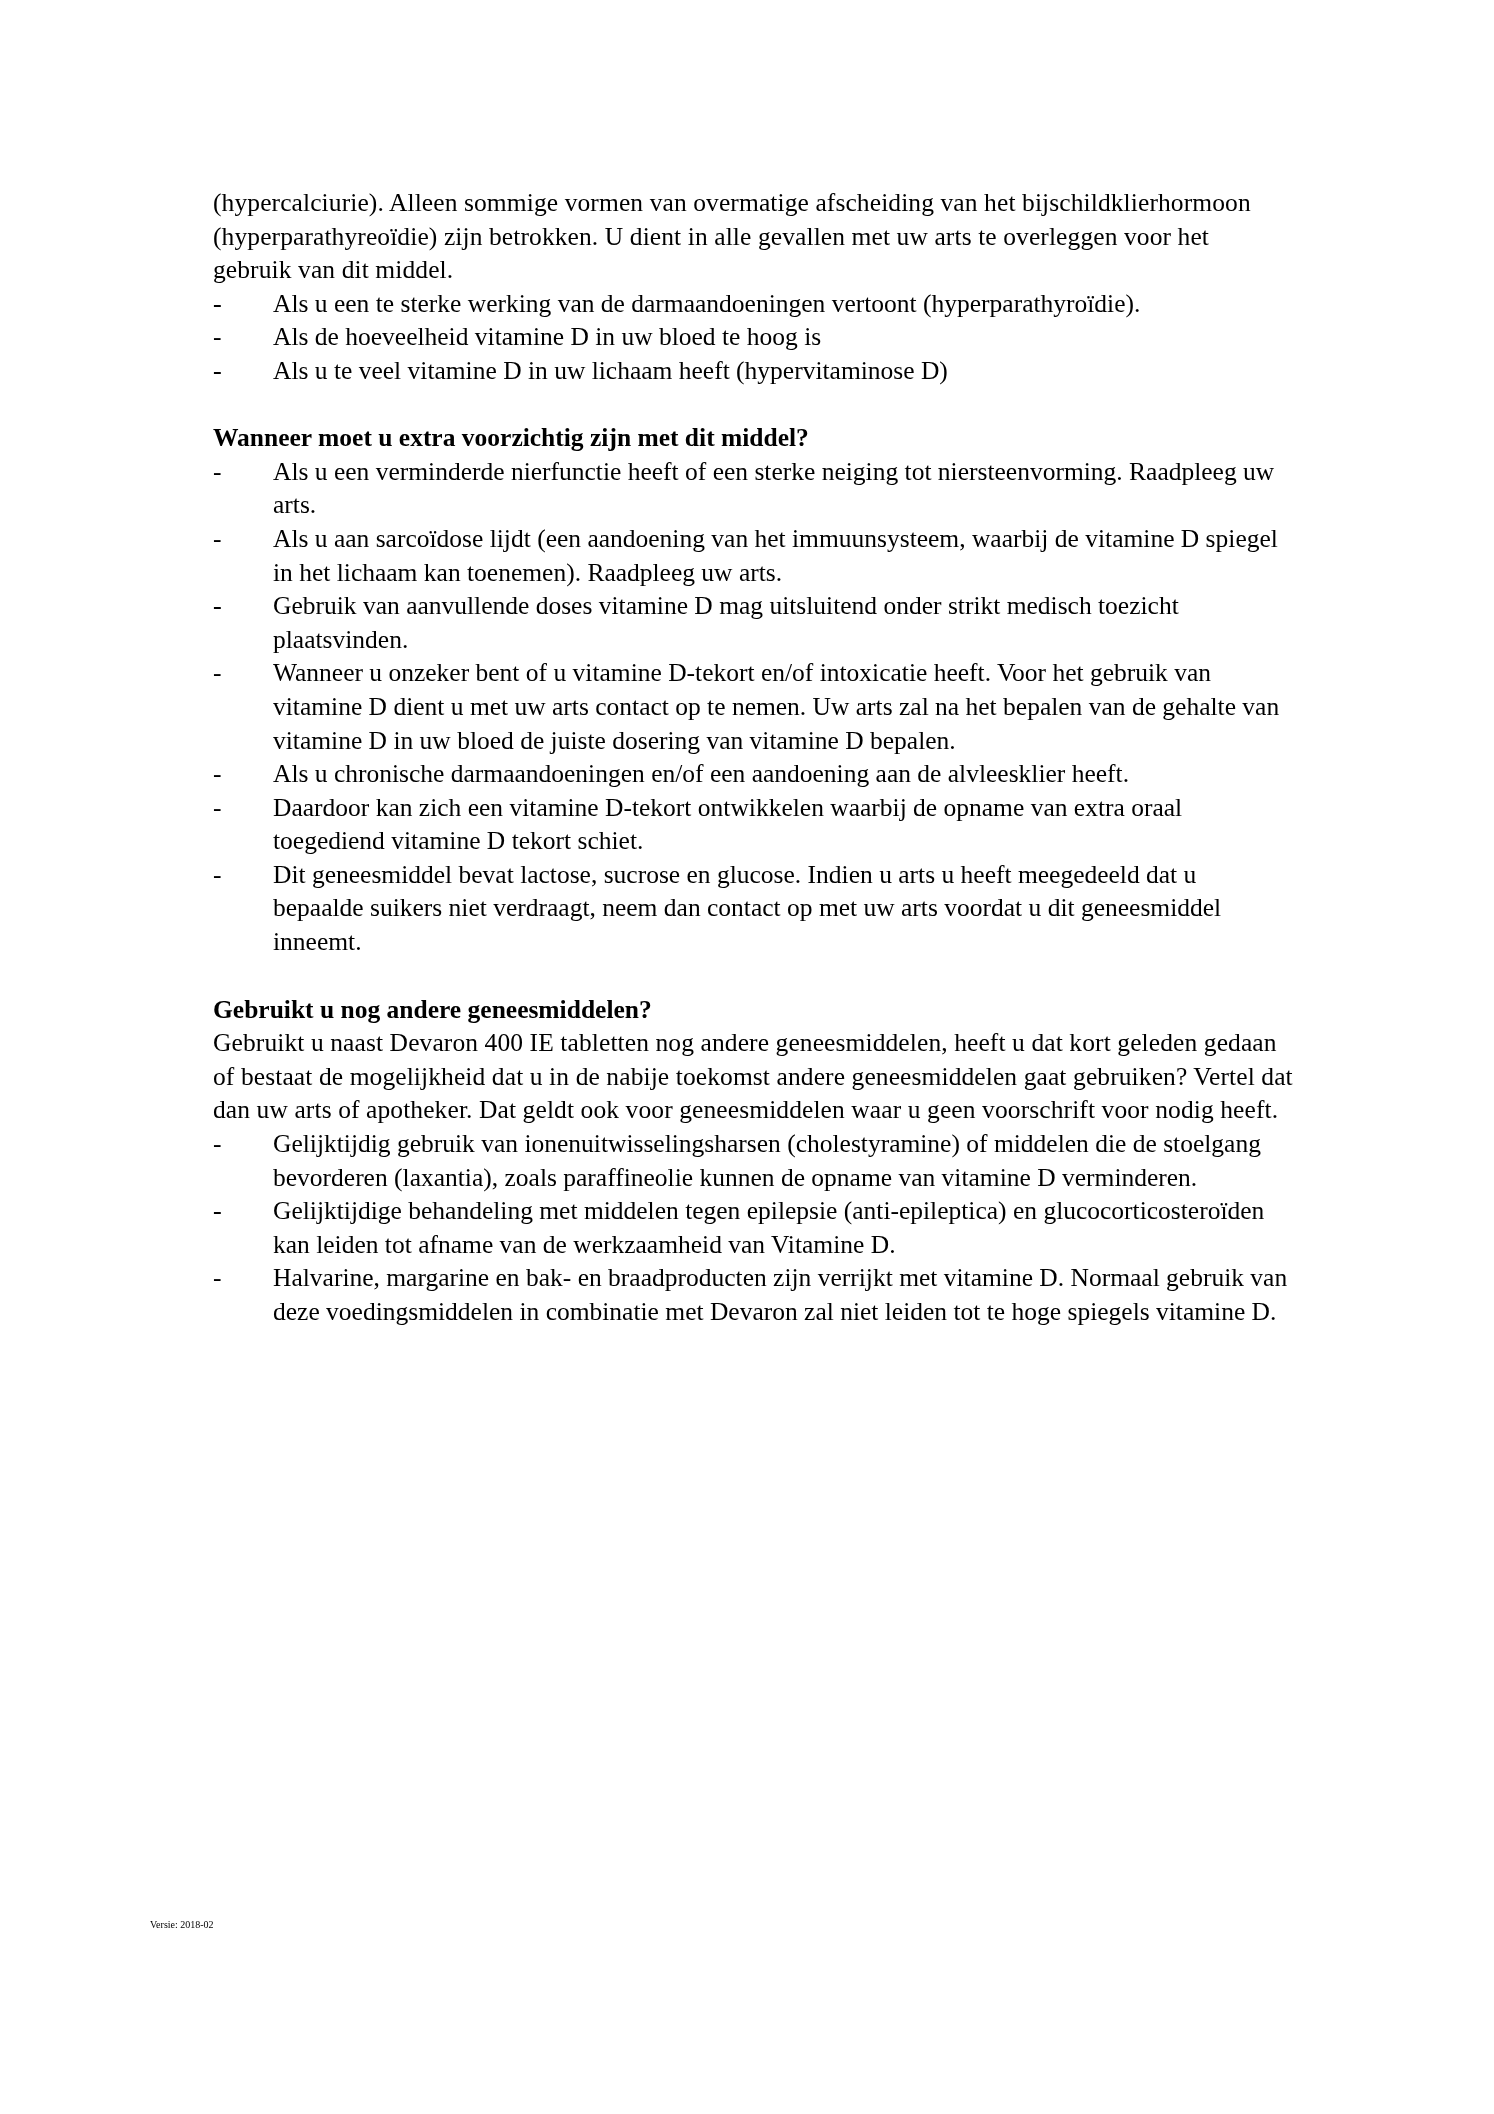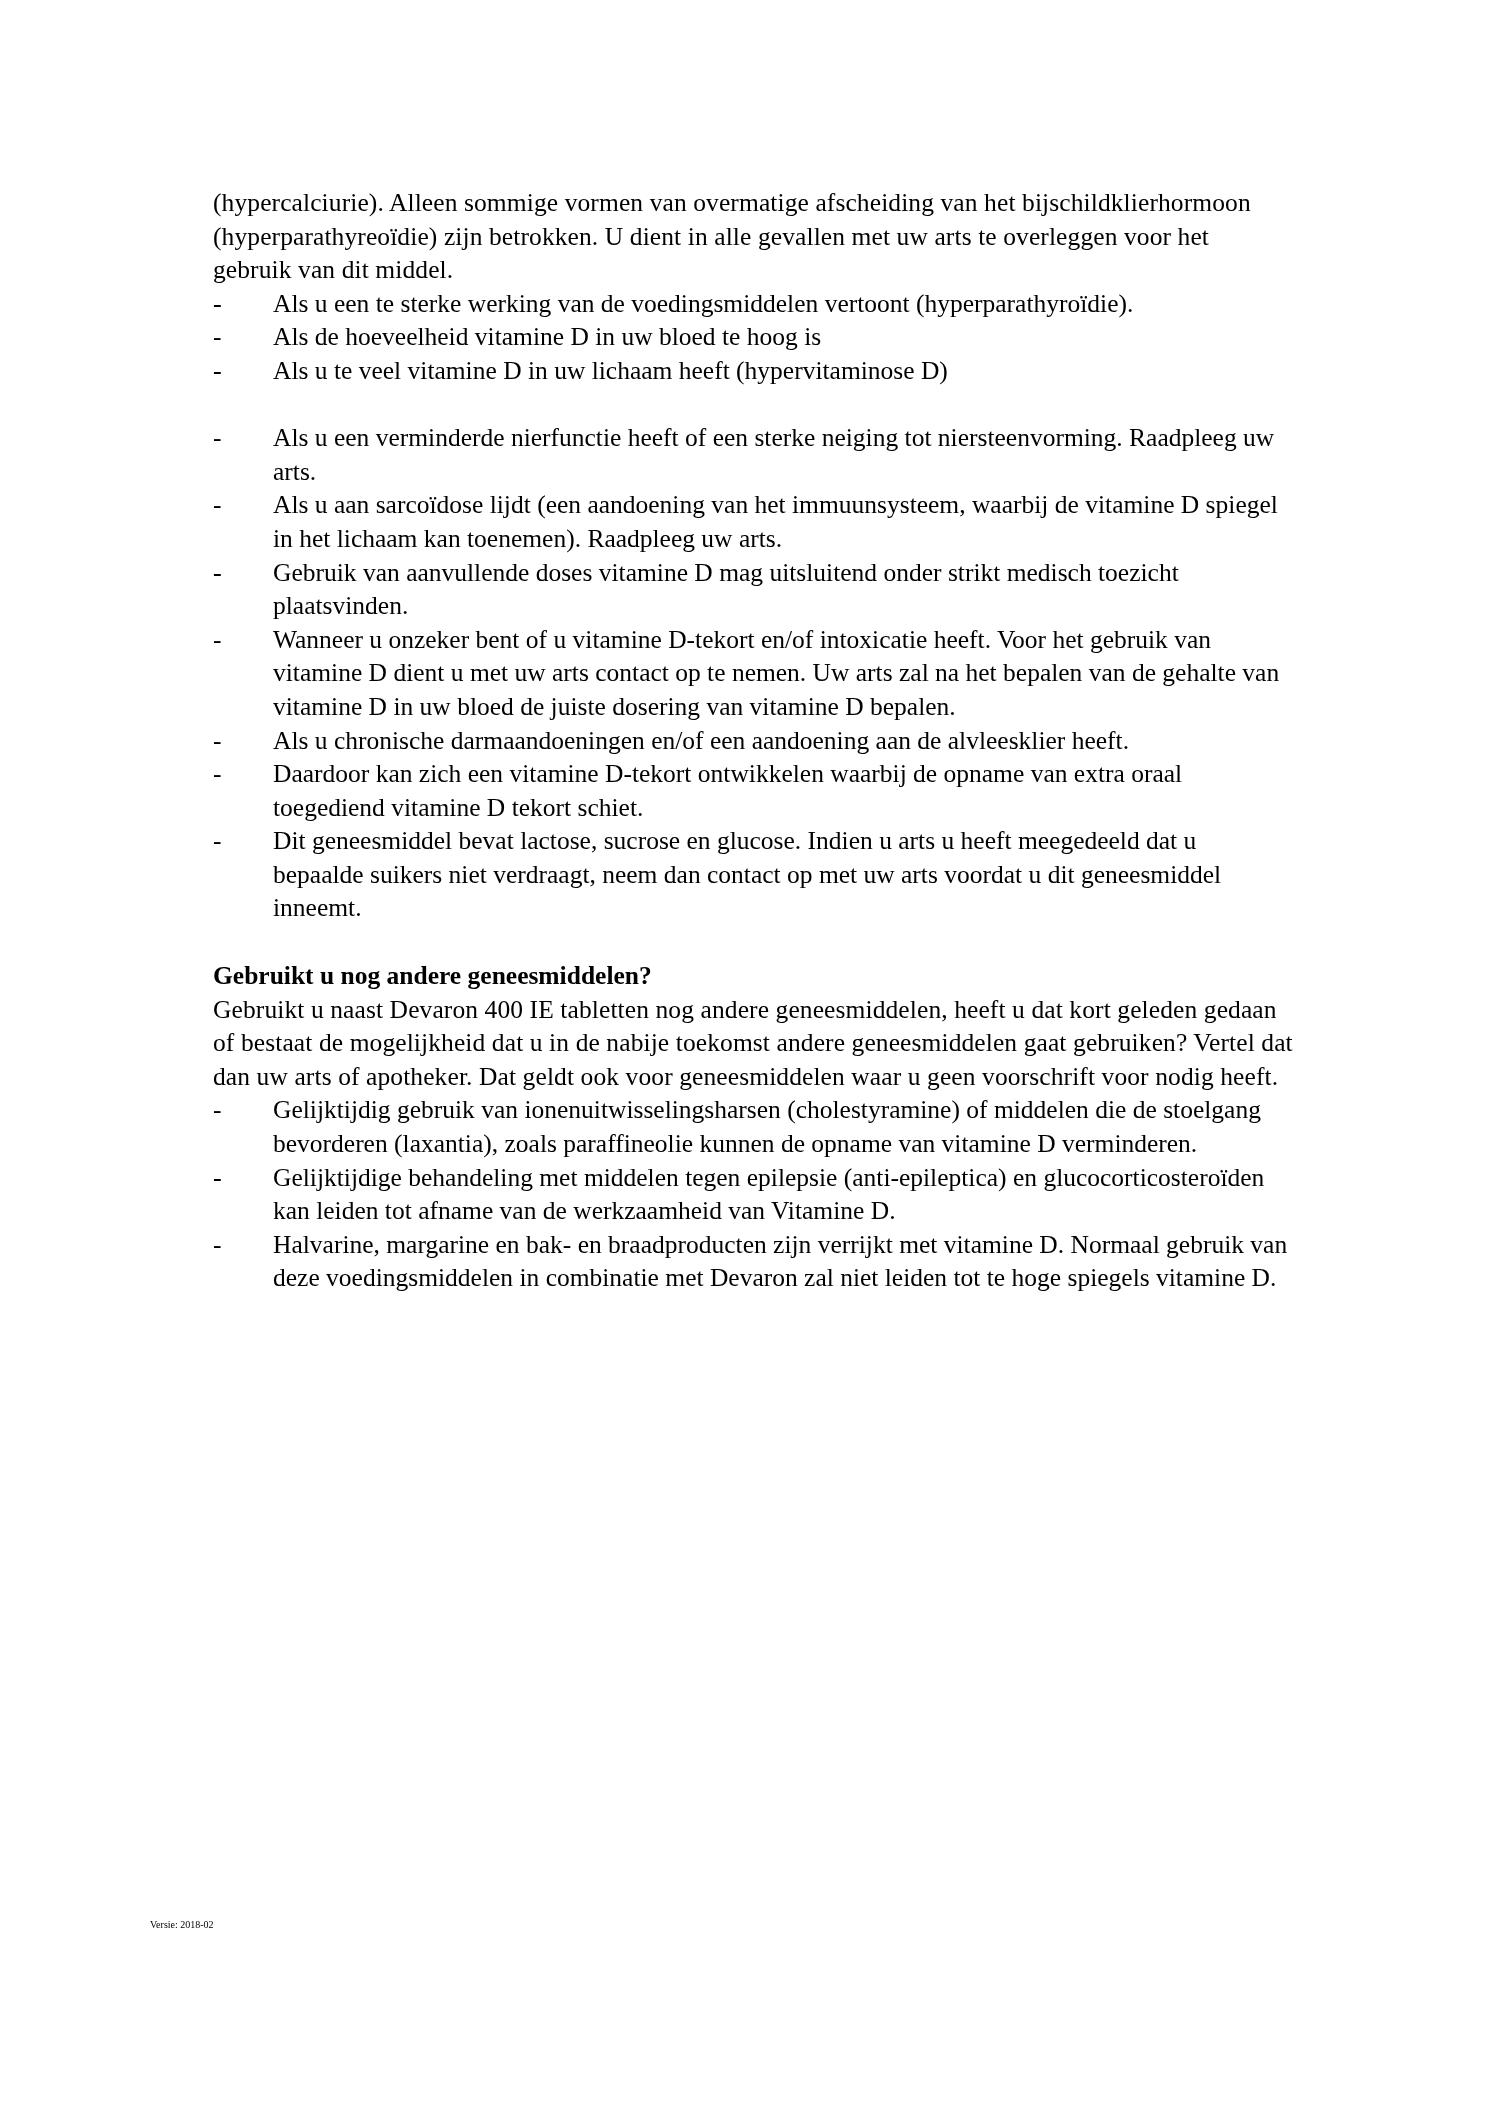--- a/index.html
+++ b/index.html
@@ -76,37 +76,38 @@
   <div class="content">
 
     <p class="para">(hypercalciurie). Alleen sommige vormen van overmatige afscheiding van het bijschildklierhormoon (hyperparathyreoïdie) zijn betrokken. U dient in alle gevallen met uw arts te overleggen voor het gebruik van dit middel.</p>
 
     <ul class="bullets">
       <li>
         <span class="dash">-</span>
       </li>
       <li>
         <span class="dash">-</span>
-        <span>Als u een te sterke werking van de voedingsmiddelen vertoont (hyperparathyroïdie).</span>
+        <span>Als u een te sterke werking van de darmaandoeningen vertoont (hyperparathyroïdie).</span>
       </li>
       <li>
         <span class="dash">-</span>
         <span>Als de hoeveelheid vitamine D in uw bloed te hoog is</span>
       </li>
       <li>
         <span class="dash">-</span>
       </li>
       <li>
         <span class="dash">-</span>
         <span>Als u te veel vitamine D in uw lichaam heeft (hypervitaminose D)</span>
       </li>
     </ul>
 
     <div class="gap-sm"></div>
 
+    <p class="heading">Wanneer moet u extra voorzichtig zijn met dit middel?</p>
 
     <ul class="bullets">
       <li>
         <span class="dash">-</span>
         <span>Als u een verminderde nierfunctie heeft of een sterke neiging tot niersteenvorming. Raadpleeg uw arts.</span>
       </li>
       <li>
         <span class="dash">-</span>
         <span>Als u aan sarcoïdose lijdt (een aandoening van het immuunsysteem, waarbij de vitamine D spiegel in het lichaam kan toenemen). Raadpleeg uw arts.</span>
       </li>

